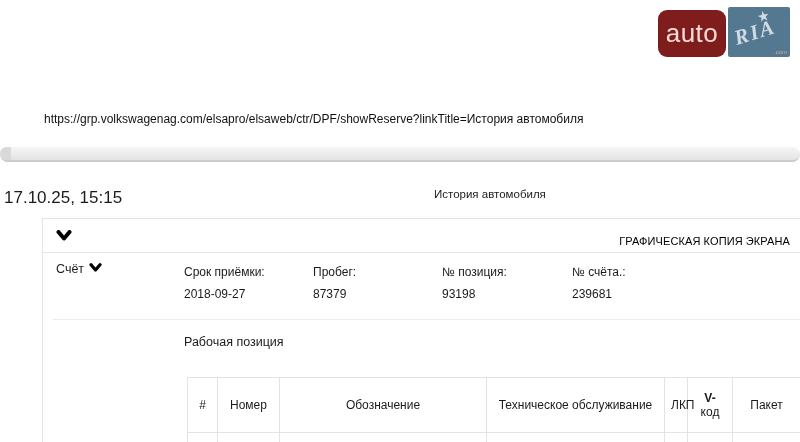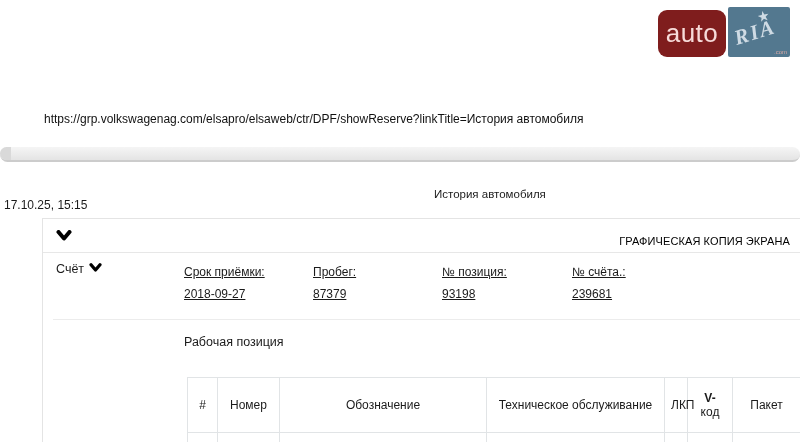--- a/index.html
+++ b/index.html
@@ -17,21 +17,21 @@
   .ria-text {
     position:absolute; left:6px; top:13px;
     font-family:"Liberation Serif", serif; font-style:italic; font-weight:bold;
     font-size:21px; letter-spacing:2px; transform:rotate(-17deg);
   }
   .ria-star { position:absolute; left:29px; top:1px; font-size:14px; transform:rotate(-12deg); }
   .ria-tld  { position:absolute; right:3px; bottom:2px; font-size:6px; }
 
   
   .url-line  { left:4px;  top:112px; font-size:12px; color:#111; white-space:nowrap;margin-left:40px; }
-  .datetime  { left:4px;  top:188px; font-size:12px;margin-top:10px; }
+  .datetime  { left:4px;  top:188px; font-size:17px; }
   .doc-title { left:434px; top:188px; font-size:11.5px; }
 
   
   .scrollbar-track {
     left:0; top:147px; width:800px; height:15px; border-radius:8px;
     background:linear-gradient(#f5f5f5, #e4e4e4);
     border-bottom:2px solid #cccccc;
   }
   .scrollbar-thumb {
     position:absolute; left:0; top:0; width:11px; height:100%;
@@ -48,21 +48,21 @@
     border-bottom:1px solid #e7e7e7;
   }
   .chev-main { position:absolute; left:13px; top:9px; cursor:pointer; }
   .screen-copy {
     position:absolute; right:10px; top:16px; font-size:11px; color:#000;
     letter-spacing:.1px; white-space:nowrap;
   }
 
   .invoice-label { position:absolute; left:13px; top:42px; font-size:12.5px;
                    display:flex; align-items:center; gap:5px; cursor:pointer; }
-  .field { position:absolute; top:42px; font-size:12px; line-height:22px;text-decoration:underline; }
+  .field { position:absolute; top:42px; font-size:12px; line-height:22px; }
   .field .lab { display:block; }
   .field .val { display:block; }
   .f0 { left:141px; } .f1 { left:270px; } .f2 { left:399px; } .f3 { left:529px; }
 
   .row-divider { position:absolute; left:10px; right:0; top:100px;
                  border-top:1px solid #ececec; }
 
   .work-title { position:absolute; left:141px; top:116px; font-size:12.5px; }
 
   

